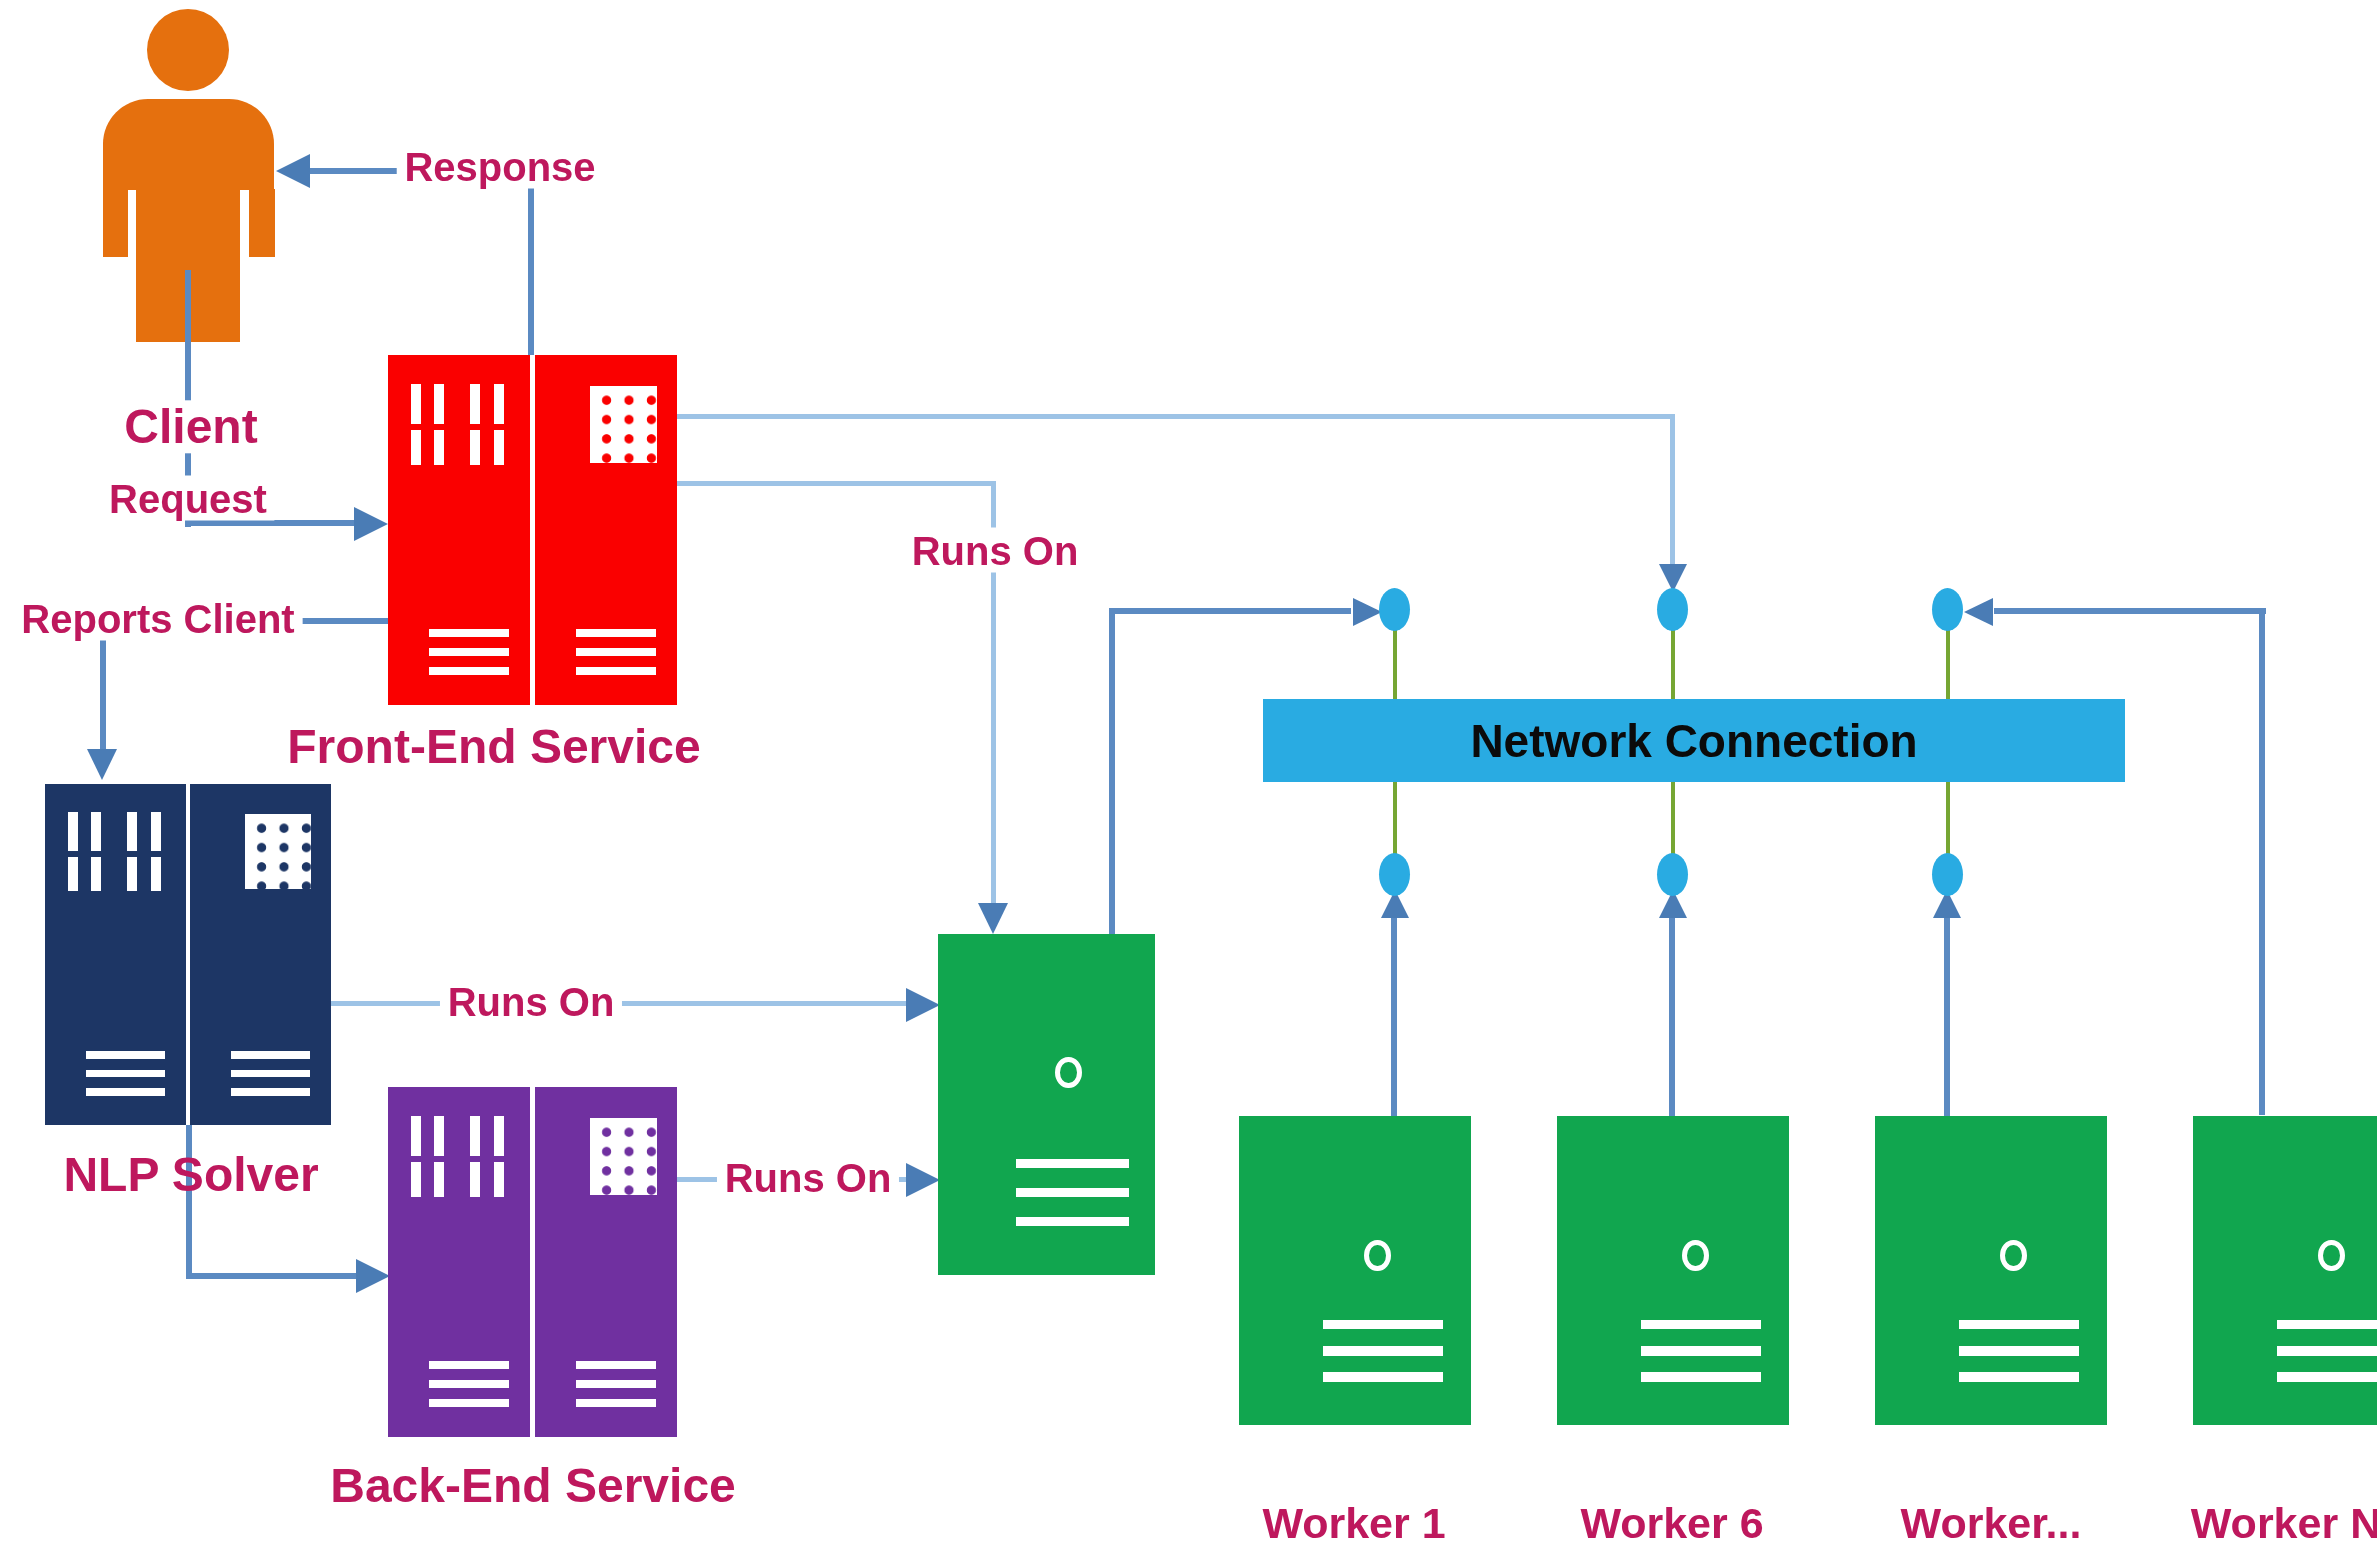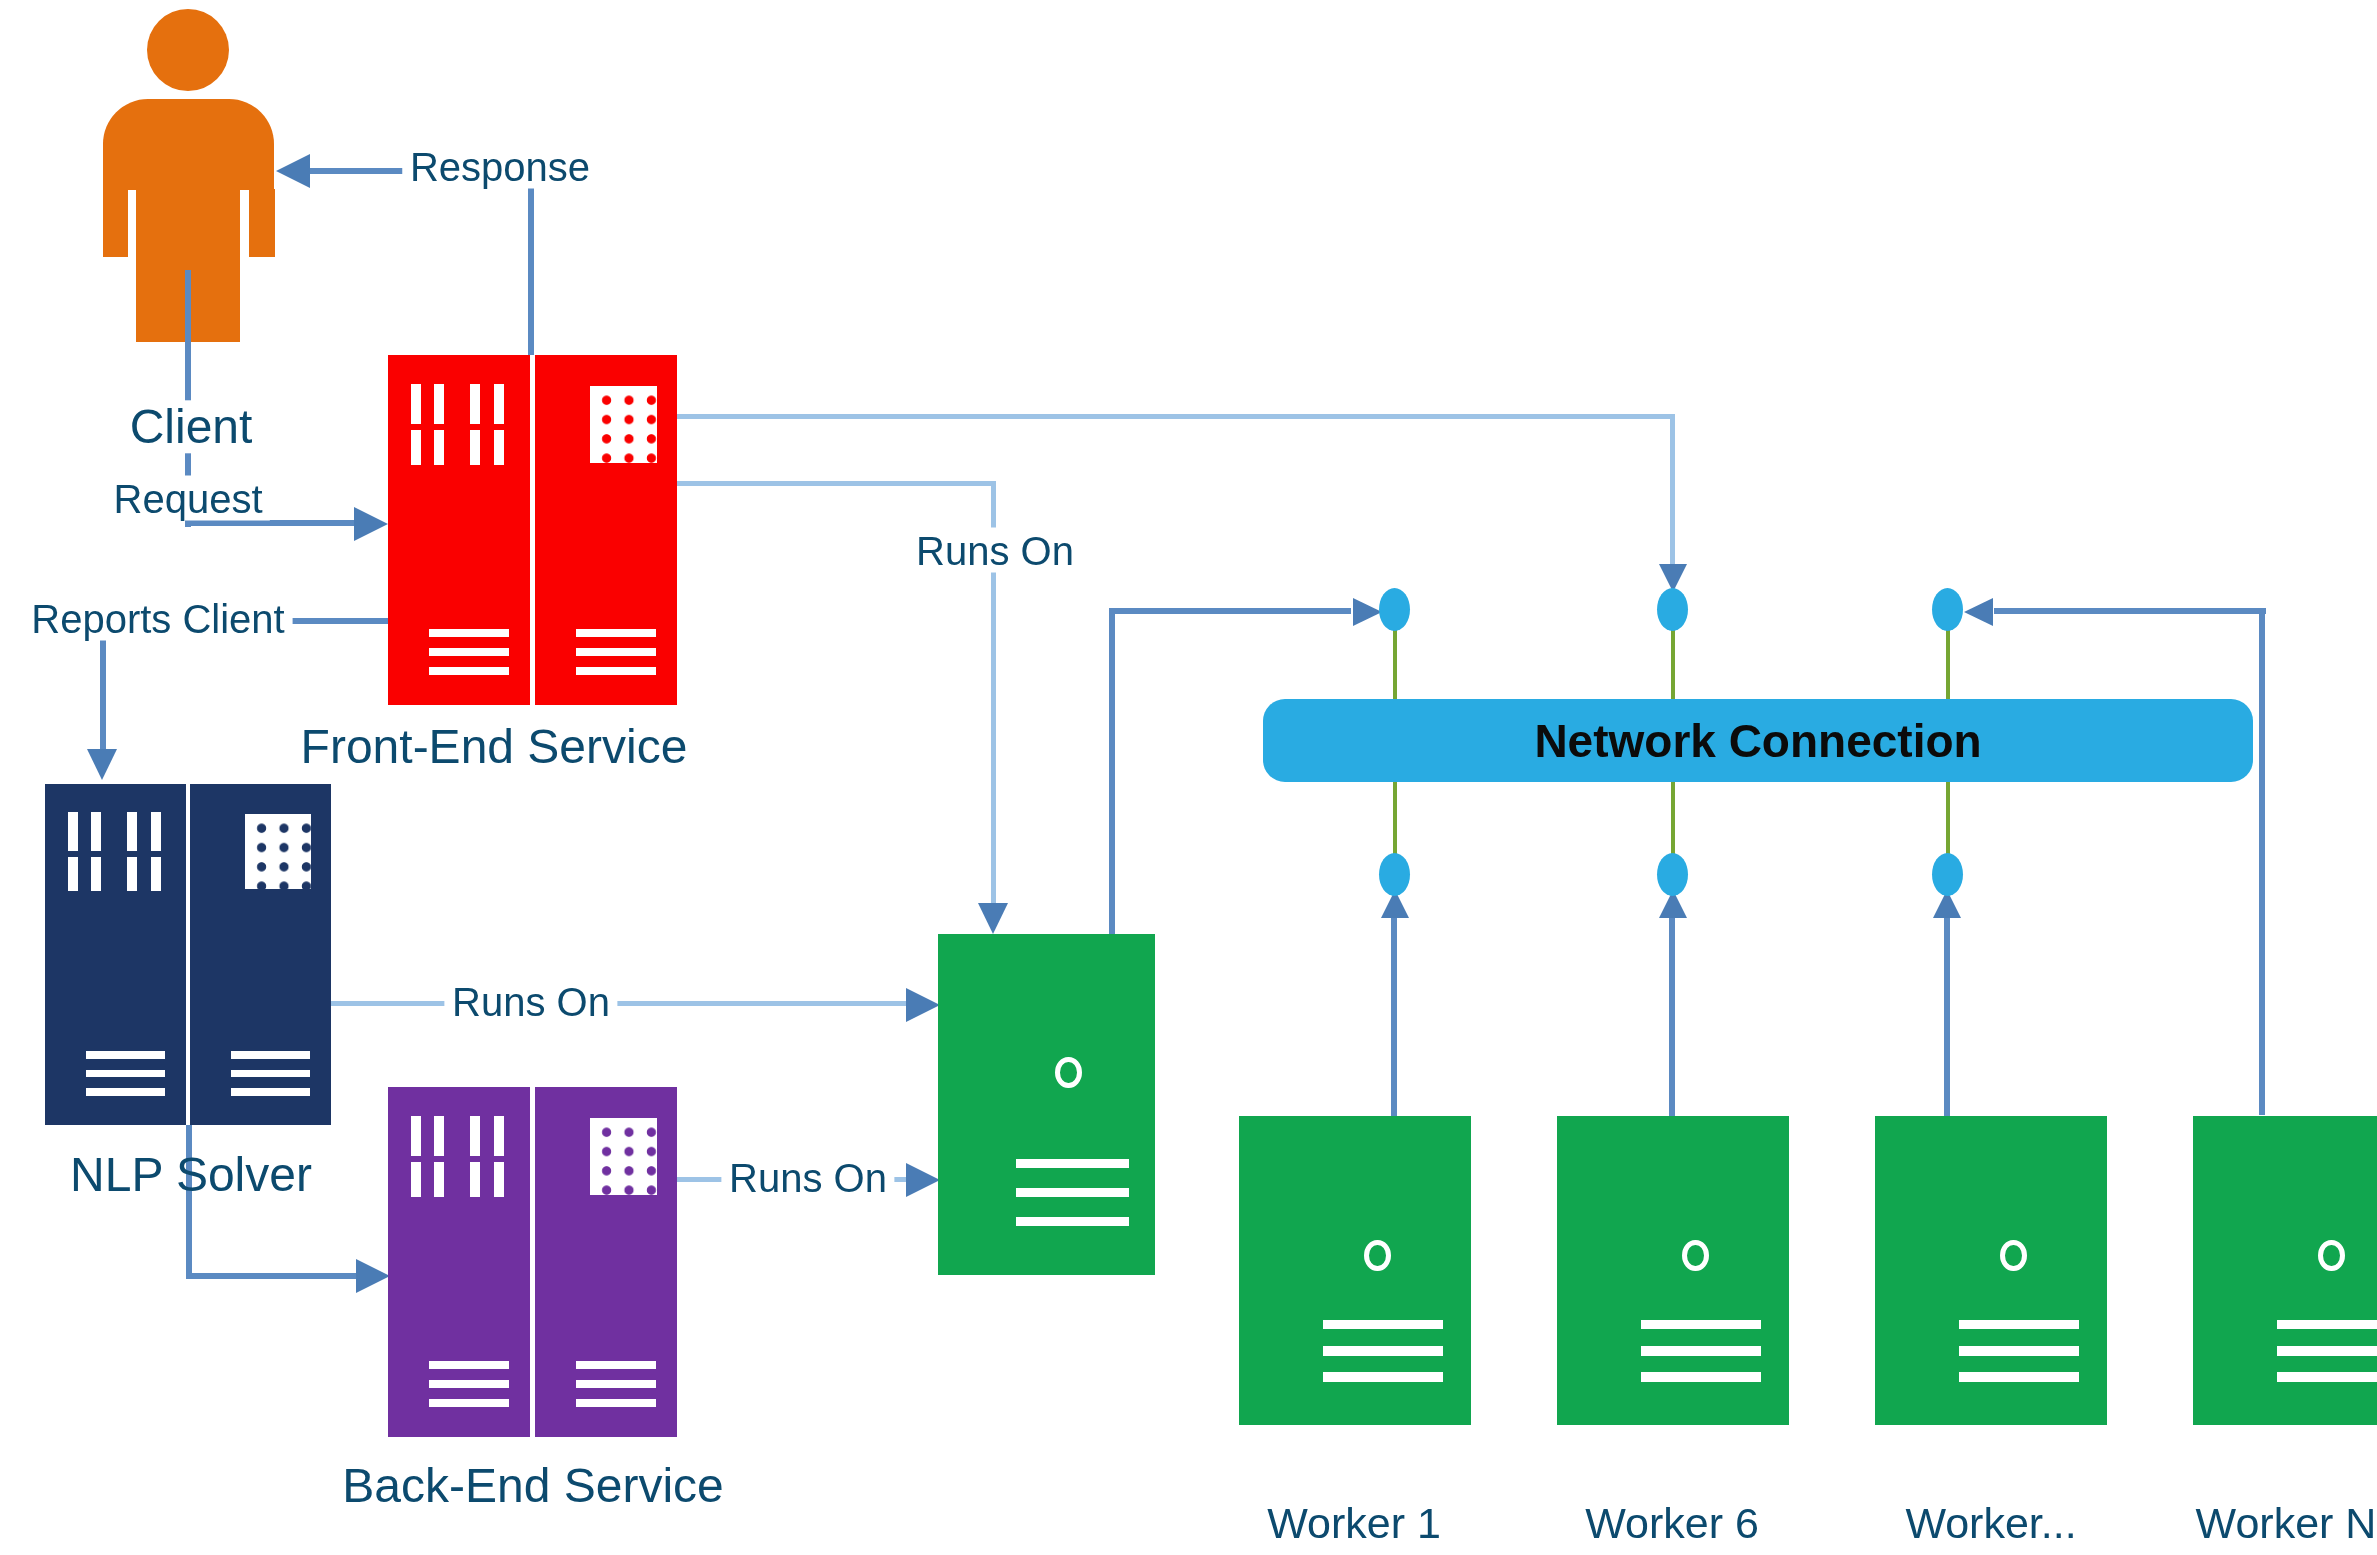--- a/index.html
+++ b/index.html
@@ -16,22 +16,22 @@
   .ar.right{border-top:17px solid transparent;border-bottom:17px solid transparent;border-left:34px solid #4a7cb5;}
   .ar.left {border-top:17px solid transparent;border-bottom:17px solid transparent;border-right:34px solid #4a7cb5;}
   .ar.down {border-left:15.4px solid transparent;border-right:15.4px solid transparent;border-top:31px solid #4a7cb5;}
   .ar.up   {border-left:15.4px solid transparent;border-right:15.4px solid transparent;border-bottom:31px solid #4a7cb5;}
   .ar.sm.right{border-top-width:14px;border-bottom-width:14px;border-left-width:29px;}
   .ar.sm.down{border-left-width:14px;border-right-width:14px;border-top-width:28px;}
   .ar.sm.up{border-left-width:14px;border-right-width:14px;border-bottom-width:28px;}
   .ar.sm.left{border-top-width:14px;border-bottom-width:14px;border-right-width:29px;}
 
   
-  .lbl{position:absolute;transform:translate(-50%,-50%);background:#fff;color:#0c4a6e;
-       font-weight:normal;white-space:nowrap;padding:1.5px 7.7px;line-height:1.05;}
+  .lbl{position:absolute;transform:translate(-50%,-50%);background:#fff;color:#be185d;
+       font-weight:bold;white-space:nowrap;padding:1.5px 7.7px;line-height:1.05;}
   .lbl.title{font-size:48px;}
   .lbl.edge{font-size:40px;}
   .lbl.worker{font-size:43px;}
 
   
   .rack{position:absolute;display:flex;gap:4.6px;background:#fff;}
   .rack .panel{position:relative;flex:1;background:var(--c);}
   .vrow{position:absolute;left:16%;width:93px;height:11.5%;
         background:linear-gradient(90deg,#fff 0 10px,transparent 10px 23px,#fff 23px 33px,transparent 33px 59px,#fff 59px 69px,transparent 69px 83px,#fff 83px 93px);}
   .vrow.r1{top:8.2%;}
@@ -115,21 +115,21 @@
   <div class="ln" style="left:1944px;top:915px;width:6.2px;height:201px;"></div>
   <div class="ar sm up" style="left:1933px;top:890px;"></div>
 
   <div class="ln stub" style="left:1393px;top:627px;width:3.9px;height:72px;"></div>
   <div class="ln stub" style="left:1671px;top:627px;width:3.9px;height:72px;"></div>
   <div class="ln stub" style="left:1946px;top:627px;width:3.9px;height:72px;"></div>
   <div class="ln stub" style="left:1393px;top:782px;width:3.9px;height:76px;"></div>
   <div class="ln stub" style="left:1671px;top:782px;width:3.9px;height:76px;"></div>
   <div class="ln stub" style="left:1946px;top:782px;width:3.9px;height:76px;"></div>
 
-  <div class="netbar" style="left:1263px;top:699px;width:990px;height:83px;border-radius:22px;">
+  <div class="netbar" style="left:1263px;top:699px;width:862px;height:83px;">
     <span>Network Connection</span>
   </div>
   <div class="port" style="left:1379px;top:588px;"></div>
   <div class="port" style="left:1657px;top:588px;"></div>
   <div class="port" style="left:1932px;top:588px;"></div>
   <div class="port" style="left:1379px;top:853px;"></div>
   <div class="port" style="left:1657px;top:853px;"></div>
   <div class="port" style="left:1932px;top:853px;"></div>
 
   <div class="person" style="left:91px;top:8.5px;width:195px;height:335px;">

